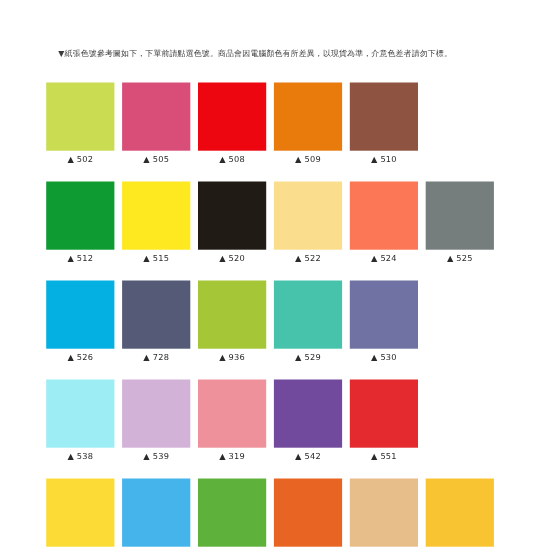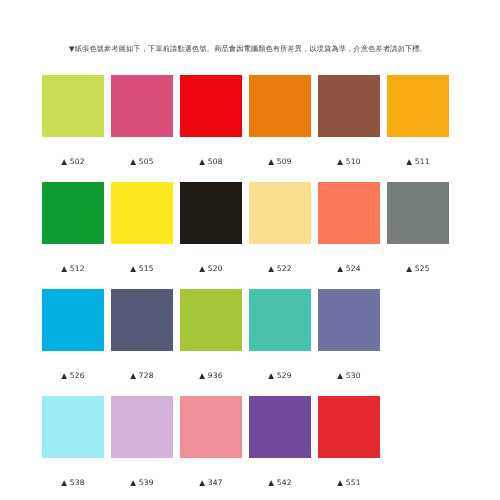--- a/index.html
+++ b/index.html
@@ -15,21 +15,21 @@
   }
   .page {
     position: relative;
     width: 500px;
     height: 500px;
     background: #ffffff;
     box-sizing: border-box;
   }
   .notice {
     position: absolute;
-    left: 16px;
+    left: 0;
     top: 43px;
     width: 464px;
     text-align: center;
     font-size: 7.2px;
     line-height: 11px;
     color: #3b3b3b;
     letter-spacing: 0.15px;
     white-space: nowrap;
     font-family: "DejaVu Sans", sans-serif;
   }
@@ -53,21 +53,21 @@
     display: flex;
     flex-direction: column;
     align-items: center;
   }
   .swatch-chip {
     width: 62px;
     height: 62px;
     display: block;
   }
   .swatch-label {
-    margin-top: 20px;
+    margin-top: 3px;
     font-size: 7.5px;
     line-height: 10px;
     color: #2b2b2b;
     font-family: "DejaVu Sans", sans-serif;
     white-space: nowrap;
     letter-spacing: 0.2px;
   }
 </style>
 </head>
 <body>
@@ -90,24 +90,20 @@
           <div class="swatch-chip" style="background: rgb(237, 6, 16);"></div>
           <div class="swatch-label">▲ 508</div>
         </div>
         <div class="swatch-cell">
           <div class="swatch-chip" style="background: rgb(233, 123, 13);"></div>
           <div class="swatch-label">▲ 509</div>
         </div>
         <div class="swatch-cell">
           <div class="swatch-chip" style="background: rgb(143, 83, 65);"></div>
           <div class="swatch-label">▲ 510</div>
-        </div>
-        <div class="swatch-cell">
-          <div class="swatch-chip" style="background: rgb(247, 171, 19);"></div>
-          <div class="swatch-label">▲ 511</div>
         </div>
       </div>
       <div class="swatch-row">
         <div class="swatch-cell">
           <div class="swatch-chip" style="background: rgb(14, 155, 50);"></div>
           <div class="swatch-label">▲ 512</div>
         </div>
         <div class="swatch-cell">
           <div class="swatch-chip" style="background: rgb(254, 232, 31);"></div>
           <div class="swatch-label">▲ 515</div>
@@ -155,21 +151,21 @@
         <div class="swatch-cell">
           <div class="swatch-chip" style="background: rgb(156, 237, 244);"></div>
           <div class="swatch-label">▲ 538</div>
         </div>
         <div class="swatch-cell">
           <div class="swatch-chip" style="background: rgb(211, 178, 216);"></div>
           <div class="swatch-label">▲ 539</div>
         </div>
         <div class="swatch-cell">
           <div class="swatch-chip" style="background: rgb(239, 145, 155);"></div>
-          <div class="swatch-label">▲ 347</div>
+          <div class="swatch-label">▲ 319</div>
         </div>
         <div class="swatch-cell">
           <div class="swatch-chip" style="background: rgb(113, 74, 157);"></div>
           <div class="swatch-label">▲ 542</div>
         </div>
         <div class="swatch-cell">
           <div class="swatch-chip" style="background: rgb(228, 42, 46);"></div>
           <div class="swatch-label">▲ 551</div>
         </div>
       </div>

